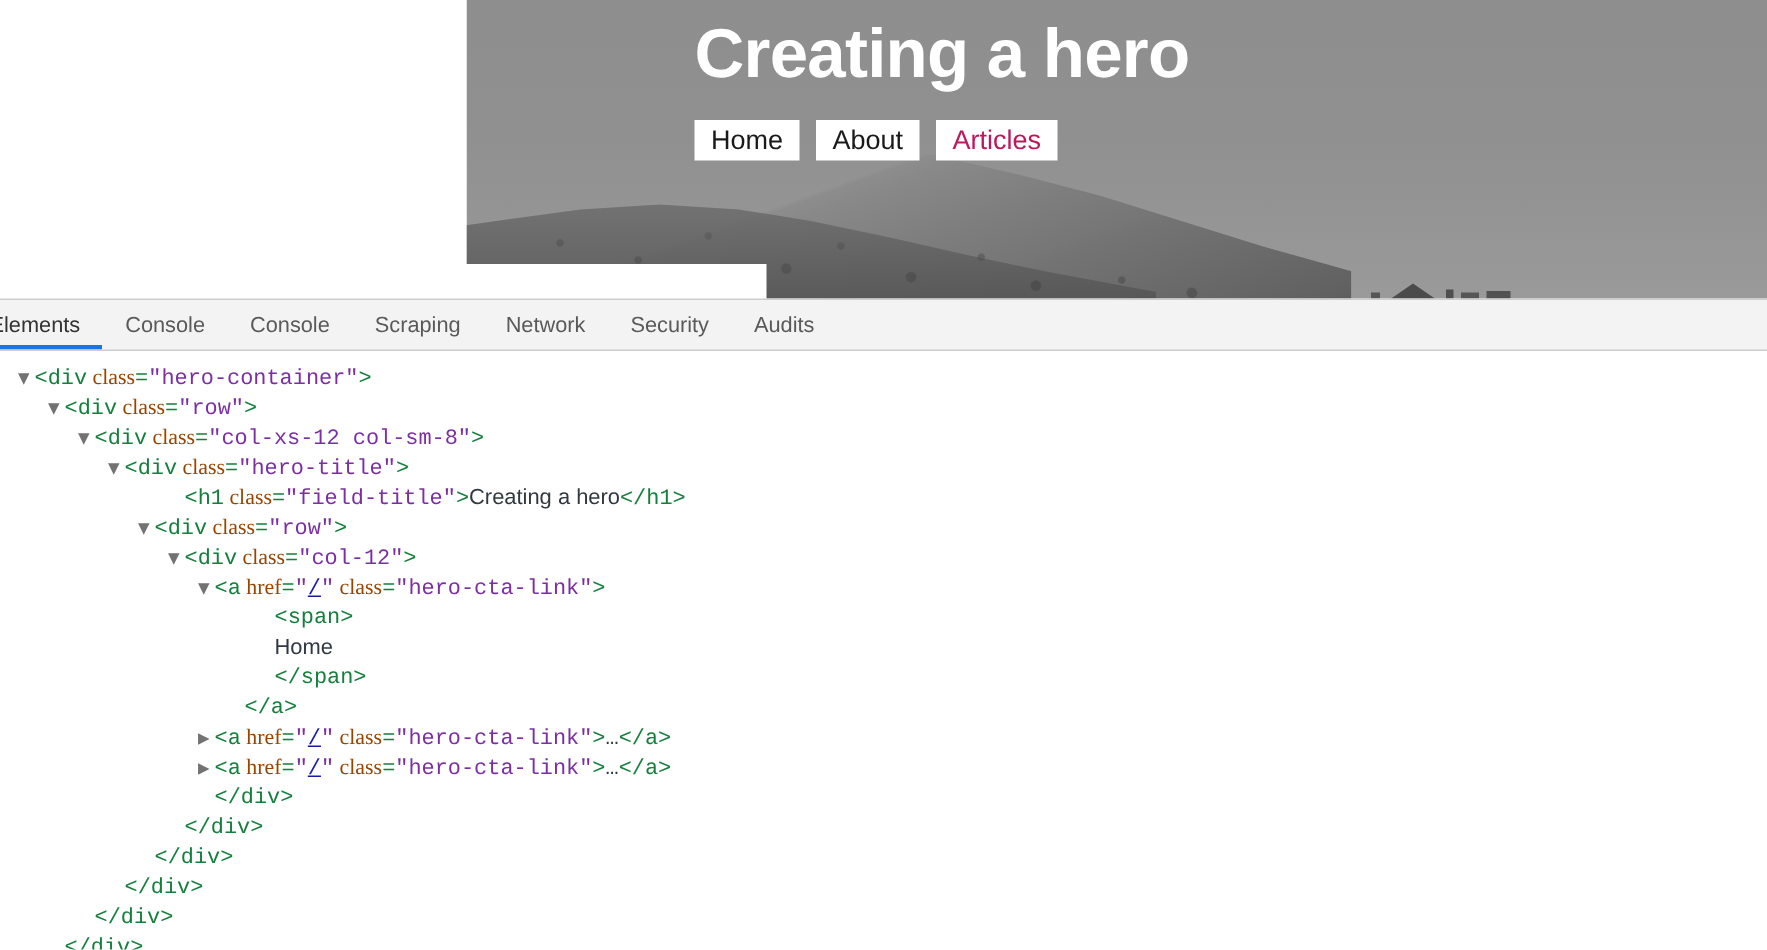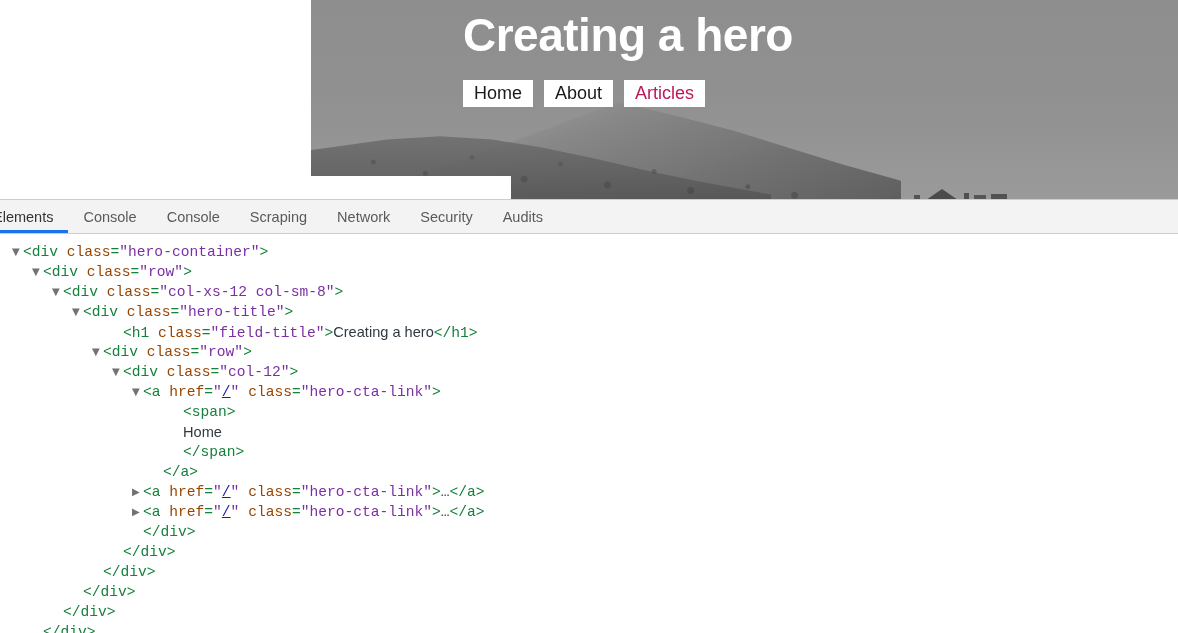--- a/index.html
+++ b/index.html
@@ -154,21 +154,21 @@
   .dom-line { height:20px; white-space:pre; }
 
   .tw { 
     display:inline-block; width:11px; color:#727272;
     font-size:10px; font-family:"DejaVu Sans", sans-serif;
     vertical-align:1px;
   }
   .tw.blank { color:transparent; }
 
   .tag   { color:#15803d; }
-  .attr  { color:#994500; }       
+  .attr  { color:#994500;font-family:Liberation Serif, serif; }       
   .val   { color:#7b2fa3; }       
   .link  { color:#1a1aa6; text-decoration:underline; }
   .txt   { color:#303942; font-family:"Liberation Sans", sans-serif; }
   .ellip { color:#303942; }
 </style>
 </head>
 <body>
 
 <div id="page-viewport">
 

